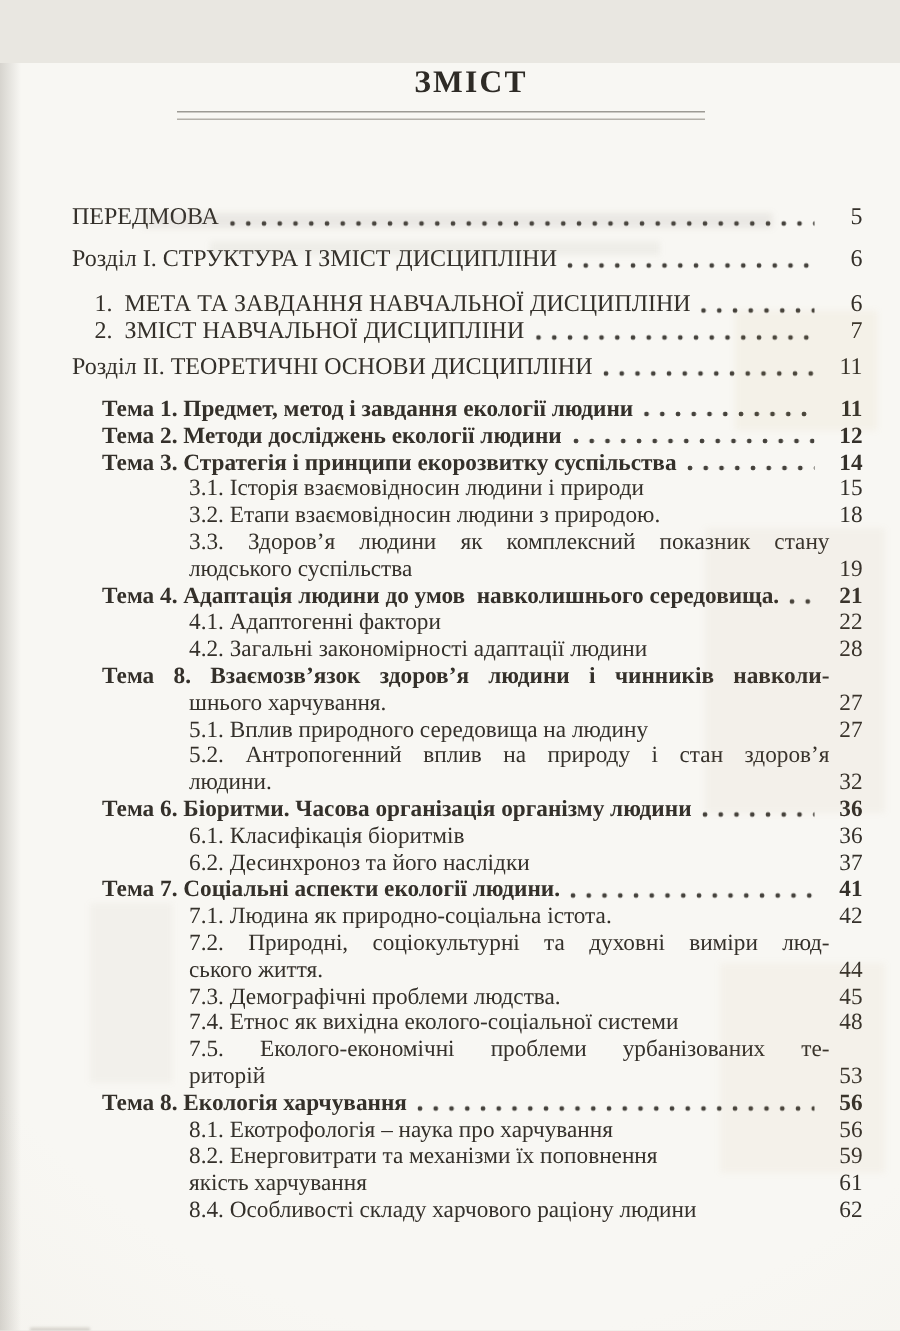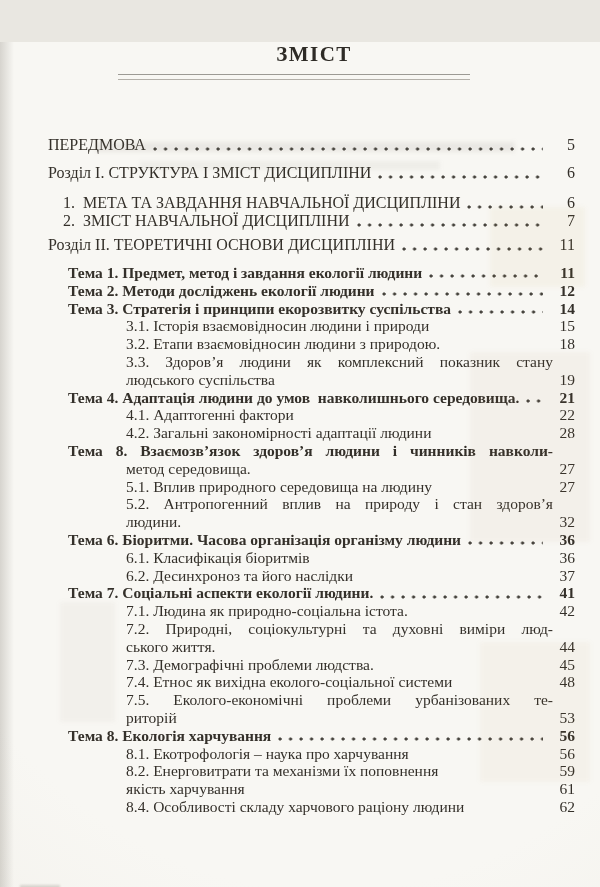--- a/index.html
+++ b/index.html
@@ -173,21 +173,21 @@
       <div class="entry">
         <div class="row ind-sub">
           <span class="txt">4.2. Загальні закономірності адаптації людини</span>
           <span class="leader"></span>
           <span class="page-num">28</span>
         </div>
       </div>
       <div class="entry">
         <div class="pre ind-tema">Тема 8. Взаємозв’язок здоров’я людини і чинників навколи-</div>
         <div class="row ind-sub">
-          <span class="txt">метод середовища.</span>
+          <span class="txt">шнього харчування.</span>
           <span class="leader"></span>
           <span class="page-num">27</span>
         </div>
       </div>
       <div class="entry">
         <div class="row ind-sub">
           <span class="txt">5.1. Вплив природного середовища на людину</span>
           <span class="leader"></span>
           <span class="page-num">27</span>
         </div>

